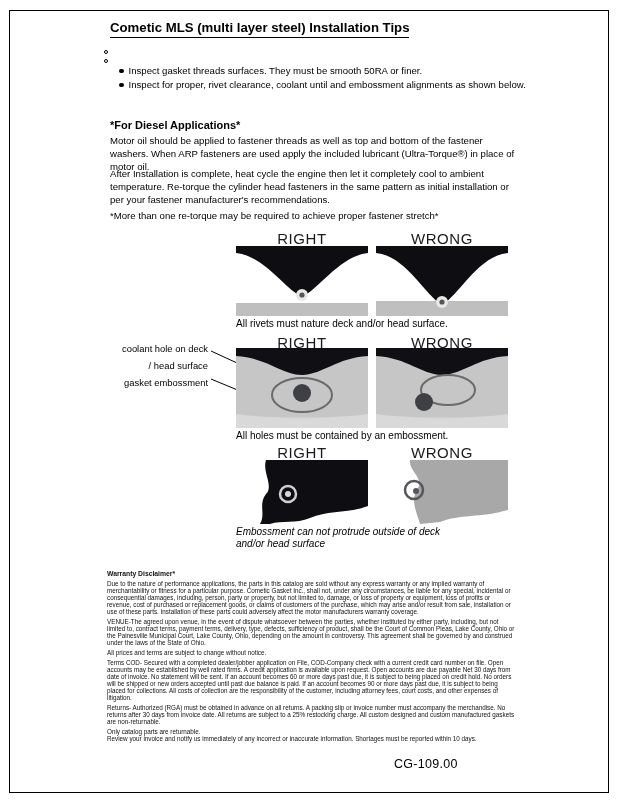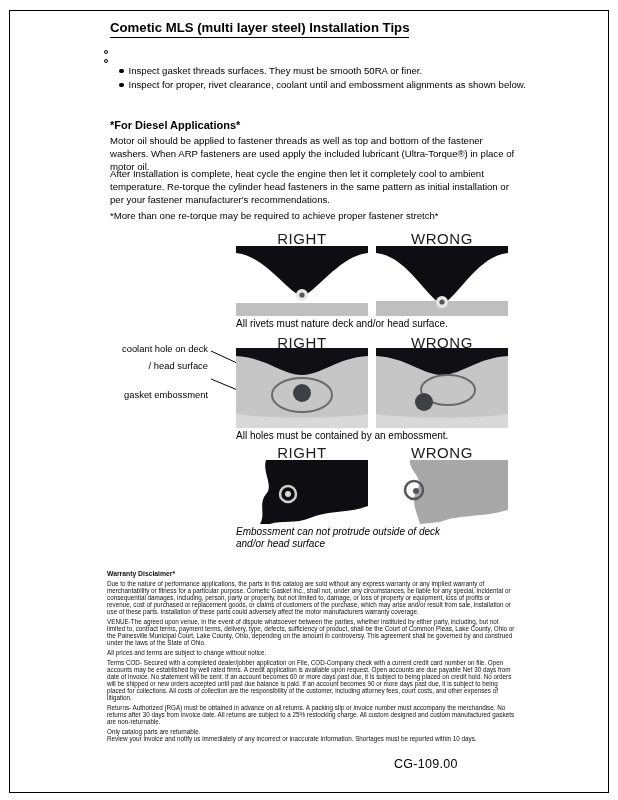--- a/index.html
+++ b/index.html
@@ -79,21 +79,21 @@
       <rect x="0" y="55" width="132" height="15" fill="#bfbfbf"></rect>
       <path d="M0,0 H132 V7 C102,10 84,48 66,59 C48,48 30,10 0,7 Z" fill="#0e0e12"></path>
       <circle cx="66" cy="56" r="6" fill="#e8e8e8"></circle>
       <circle cx="66" cy="56" r="2.6" fill="#555555"></circle>
     </svg>
     <div class="fig-caption" style="top:90px;width:280px;">All rivets must nature deck and/or head surface.</div>
 
     <div class="fig-label" style="left:236px;top:106px;">RIGHT</div>
     <div class="fig-label" style="left:376px;top:106px;">WRONG</div>
     <div class="callout" style="top:112px;">coolant hole on deck / head surface</div>
-    <div class="callout" style="top:146px;margin-top:12px;">gasket embossment</div>
+    <div class="callout" style="top:146px;">gasket embossment</div>
     <svg class="leaders" width="96" height="84" viewBox="0 0 96 84">
       <line x1="1" y1="9" x2="90" y2="50" stroke="#000" stroke-width="1"></line>
       <line x1="1" y1="37" x2="66" y2="64" stroke="#000" stroke-width="1"></line>
     </svg>
     <svg class="panel" style="left:236px;top:120px;" width="132" height="80" viewBox="0 0 132 80">
       <rect width="132" height="80" fill="#c6c6c6"></rect>
       <path d="M0,80 H132 V66 C96,71 36,71 0,66 Z" fill="#d9d9d9"></path>
       <path d="M0,0 H132 V8 C100,10 88,26 66,27 C44,26 32,10 0,8 Z" fill="#101014"></path>
       <ellipse cx="66" cy="47" rx="30" ry="17" fill="none" stroke="#6a6a6a" stroke-width="2"></ellipse>
       <circle cx="66" cy="45" r="9" fill="#3f3f46"></circle>

